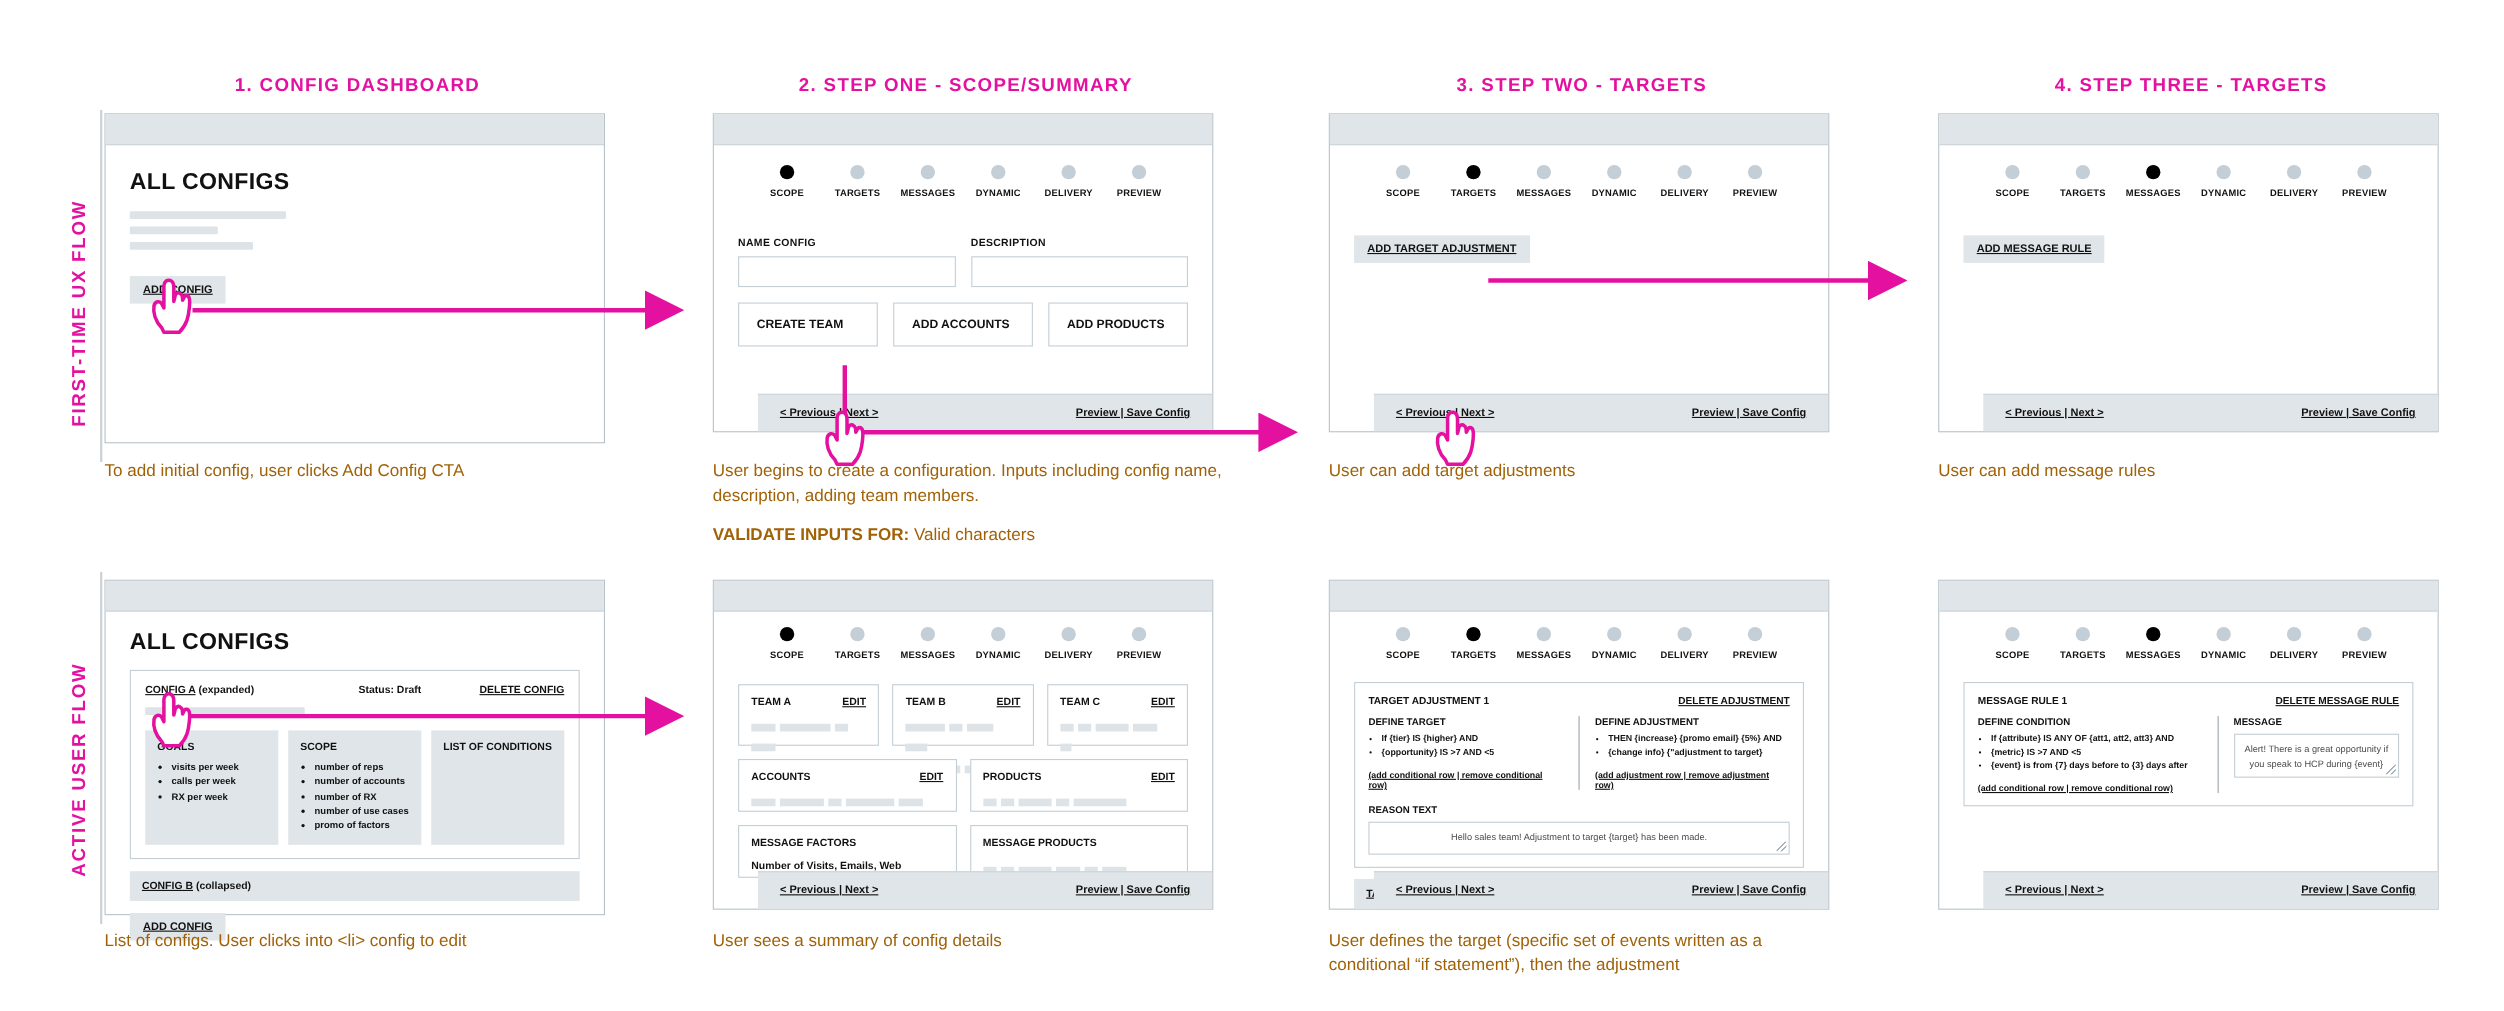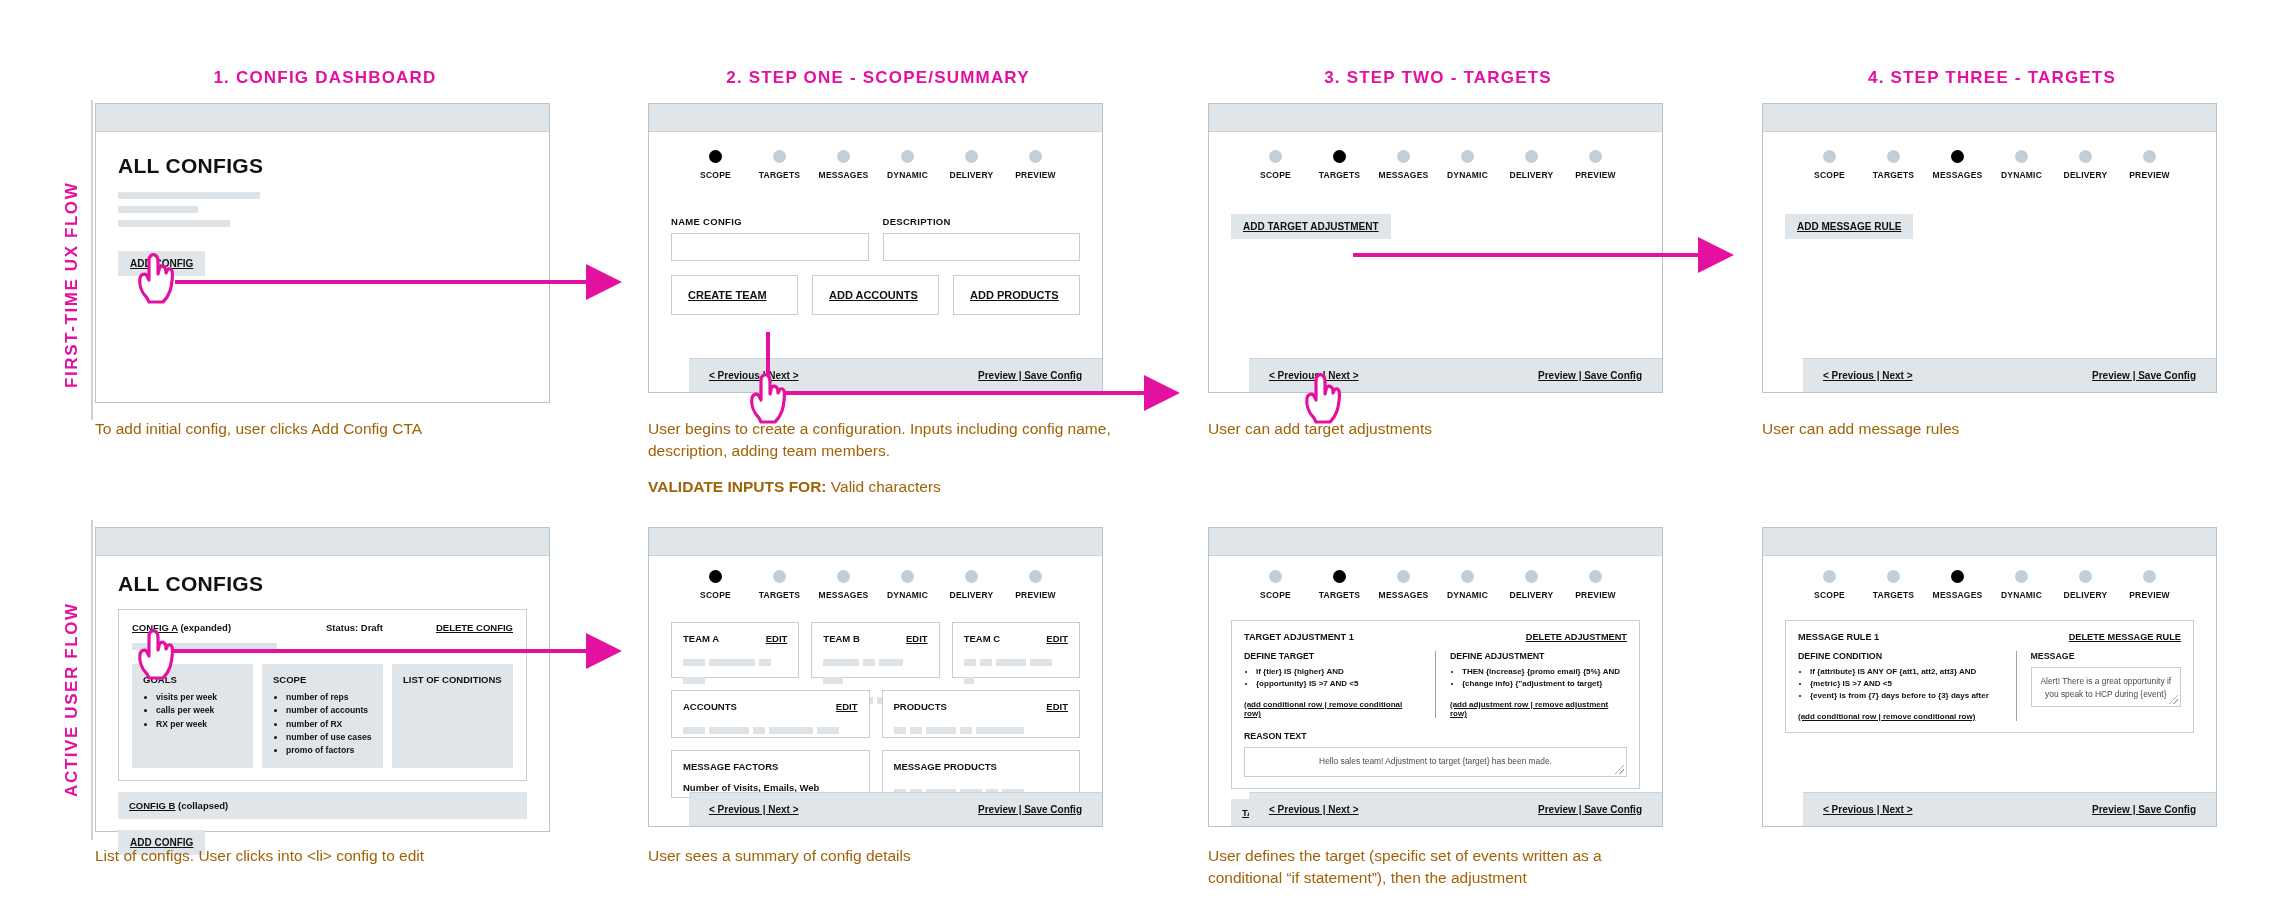--- a/index.html
+++ b/index.html
@@ -90,21 +90,20 @@
     font-weight: 700;
     color: #111;
   }
   .btn u { text-decoration: underline; }
   .btn-outline {
     border: 1px solid #c3ced5;
     background: #fff;
     padding: 13px 16px;
     font-size: 11px;
     font-weight: 700;
-    text-decoration: underline;
     color: #111;
     display: block;
   }
 
   
   .stepper { display: flex; justify-content: center; }
   .step { position: relative; text-align: center; width: 64px; }
   .dot {
     width: 13px; height: 13px; border-radius: 50%;
     background: #c3ced6; margin: 0 auto 7px auto;

